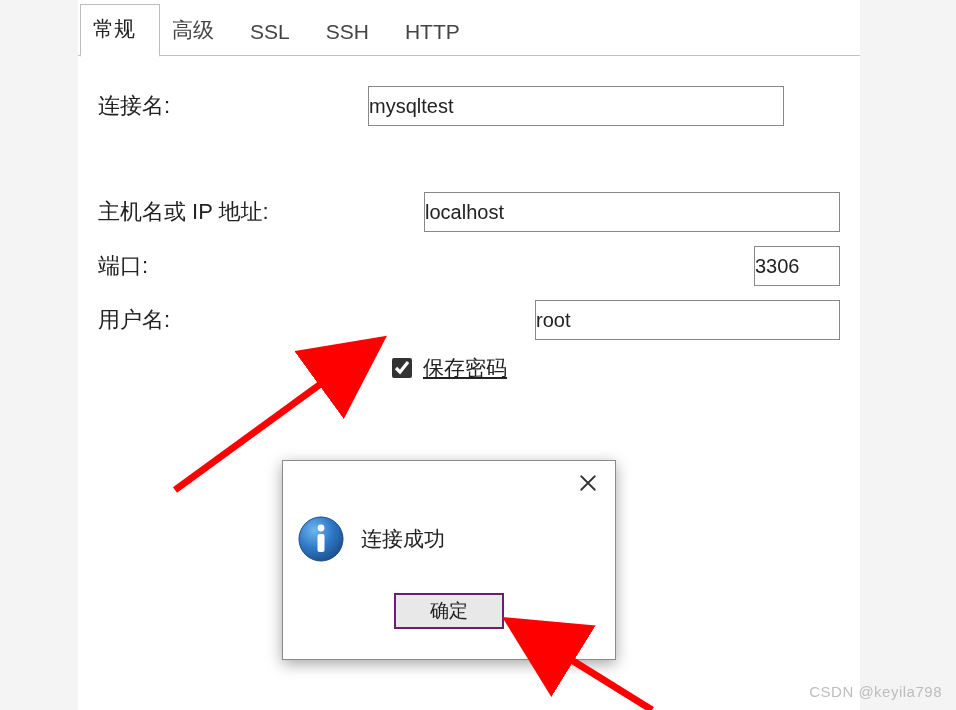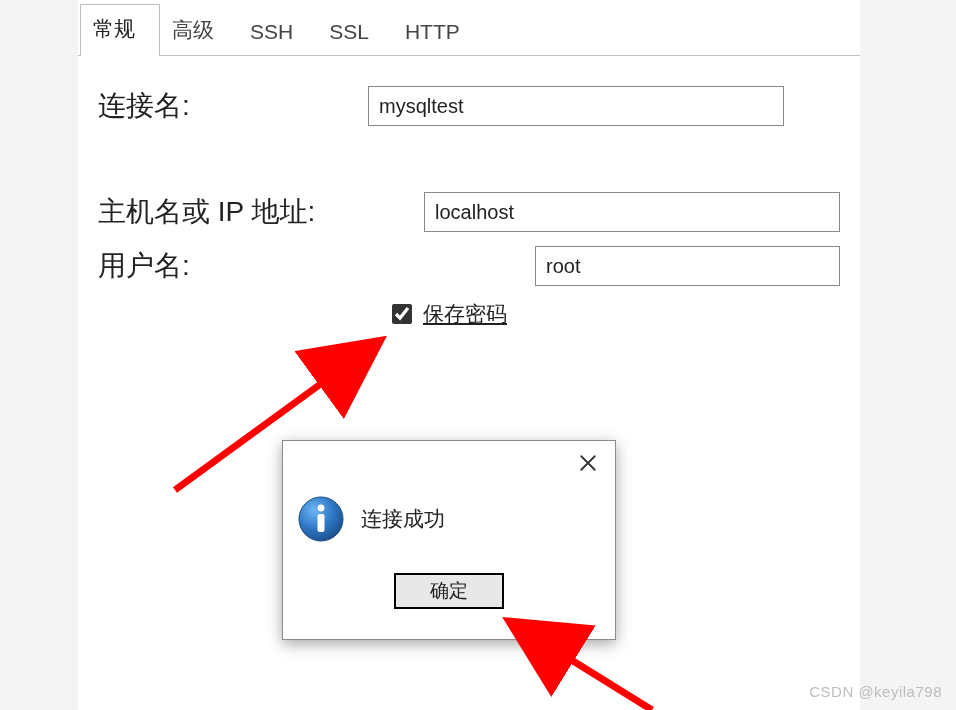--- a/index.html
+++ b/index.html
@@ -53,30 +53,30 @@
     padding: 30px 20px 0 20px;
   }
   .row {
     display: flex;
     align-items: center;
     margin-bottom: 20px;
   }
   .row.tight { margin-bottom: 14px; justify-content: space-between; }
   .label {
     width: 270px;
-    font-size: 28px;
+    font-size: 22px;
     color: #222;
     padding-left: 0;
   }
   .field input[type="text"],
   .field input[type="password"] {
     height: 40px;
     border: 1px solid #888;
     font-size: 20px;
-    padding: 4px 10px;
+    padding: 4px 0;
     font-family: inherit;
     background: #fff;
     color: #222;
   }
   .w-wide { width: 416px; }
   .w-port { width: 86px; }
   .w-med  { width: 305px; }
   .check-row {
     margin-left: 290px;
     display: flex;
@@ -88,21 +88,21 @@
   }
   .check-row input[type="checkbox"] {
     width: 20px; height: 20px;
     accent-color: #333;
   }
   .gap { height: 46px; }
 
   
   .dialog {
     position: absolute;
-    left: 282px; top: 440px;
+    left: 282px; top: 460px;
     width: 334px; height: 200px;
     background: #ffffff;
     border: 1px solid #8a8a8a;
     box-shadow: 0 4px 14px rgba(0,0,0,.35);
   }
   .dialog-title {
     height: 44px;
     display: flex;
     justify-content: flex-end;
     align-items: center;
@@ -129,21 +129,21 @@
     color: #222;
   }
   .dialog-actions {
     display: flex;
     justify-content: center;
     margin-top: 30px;
   }
   .ok-btn {
     width: 110px; height: 36px;
     background: #e8e8e8;
-    border: 2px solid #000000;
+    border: 2px solid #701a75;
     font-size: 19px;
     font-family: inherit;
     color: #222;
     cursor: pointer;
   }
 
   
   .watermark {
     position: absolute;
     right: 14px; bottom: 10px;
@@ -163,38 +163,42 @@
   }
 </style>
 </head>
 <body>
 
 <div class="panel">
   <div class="tab-strip-border"></div>
   <div class="tabs">
     <div class="tab active">常规</div>
     <div class="tab">高级</div>
+    <div class="tab">SSL</div>
     <div class="tab">SSH</div>
-    <div class="tab">SSL</div>
     <div class="tab">HTTP</div>
   </div>
 
   <div class="form-area">
     <div class="row">
       <div class="label">连接名:</div>
       <div class="field"><input type="text" class="w-wide" value="mysqltest" style=""></div>
     </div>
 
     <div class="gap"></div>
 
     <div class="row tight">
       <div class="label">主机名或 IP 地址:</div>
       <div class="field"><input type="text" class="w-wide" value="localhost" style=""></div>
     </div>
 
+    <div class="row tight">
+      <div class="label">端口:</div>
+      <div class="field"><input type="text" class="w-port" value="3306" style=""></div>
+    </div>
 
     <div class="row tight">
       <div class="label">用户名:</div>
       <div class="field"><input type="text" class="w-med" value="root" style=""></div>
     </div>
 
 
     <div class="check-row">
       <input type="checkbox" checked="" style="">
       <span>保存密码</span>

